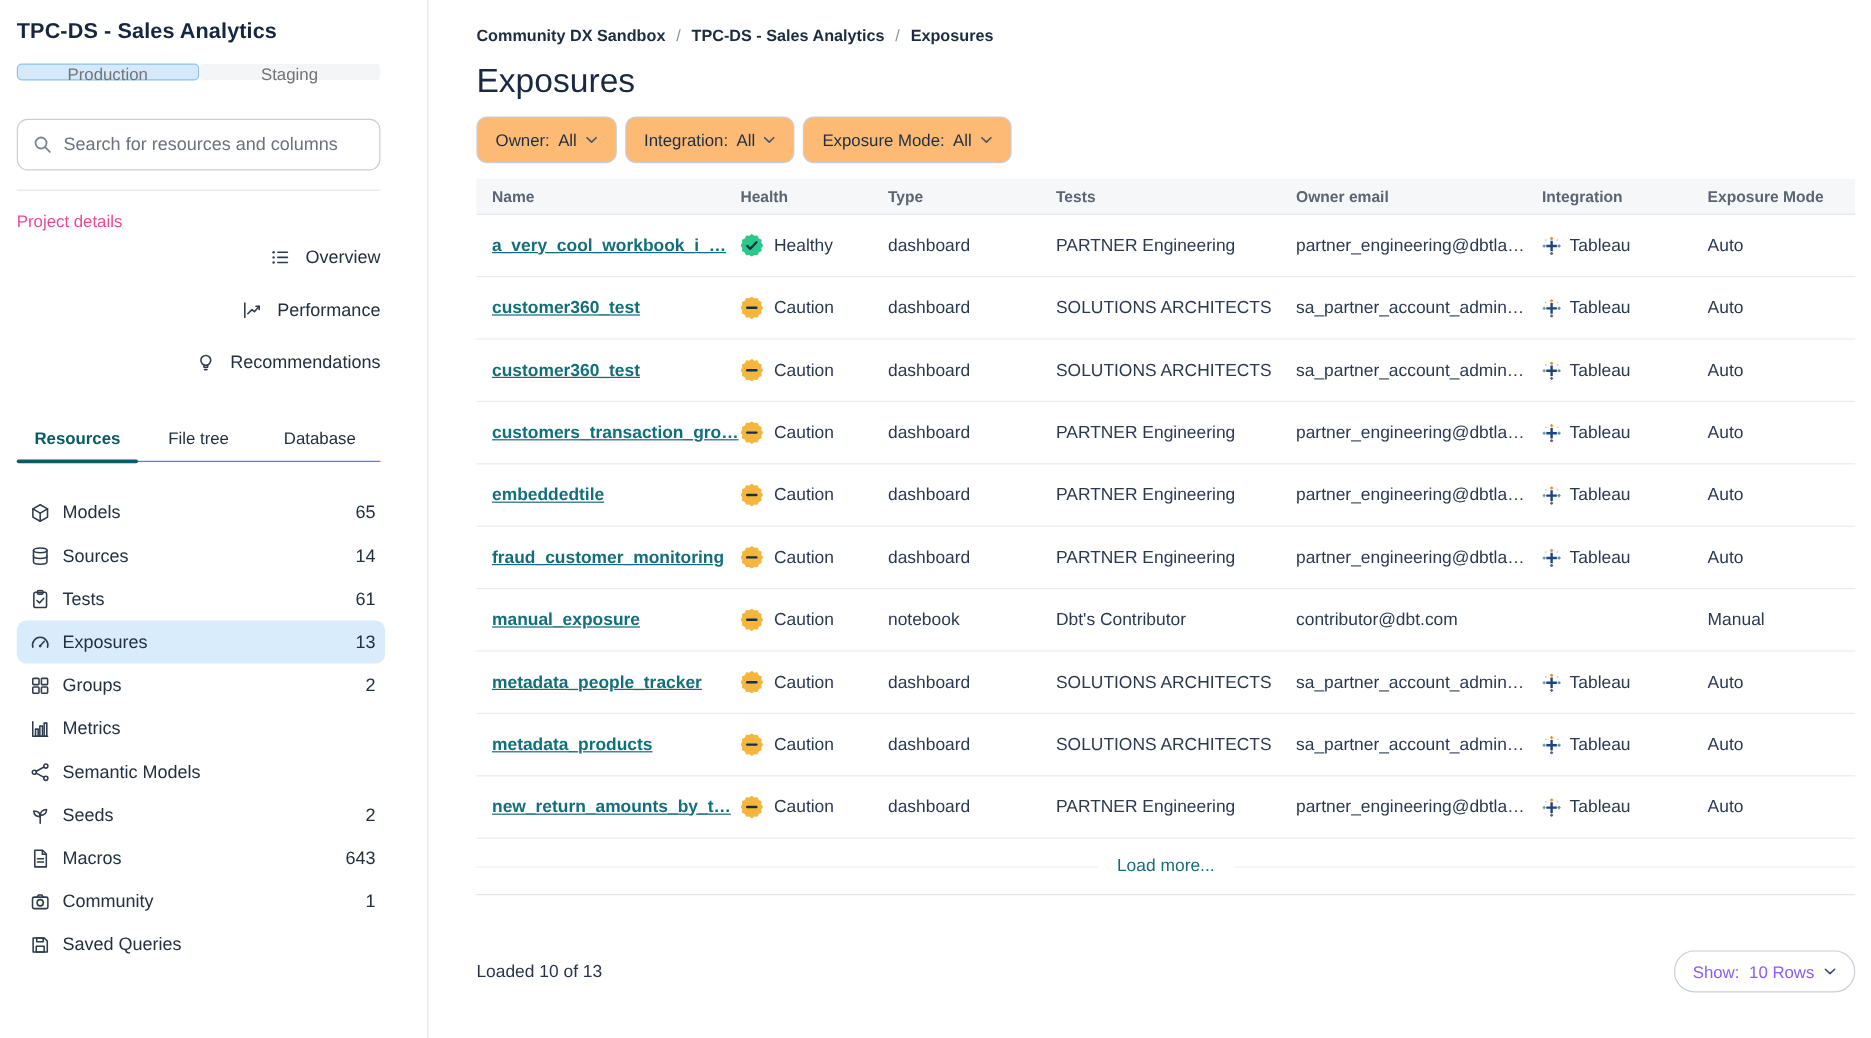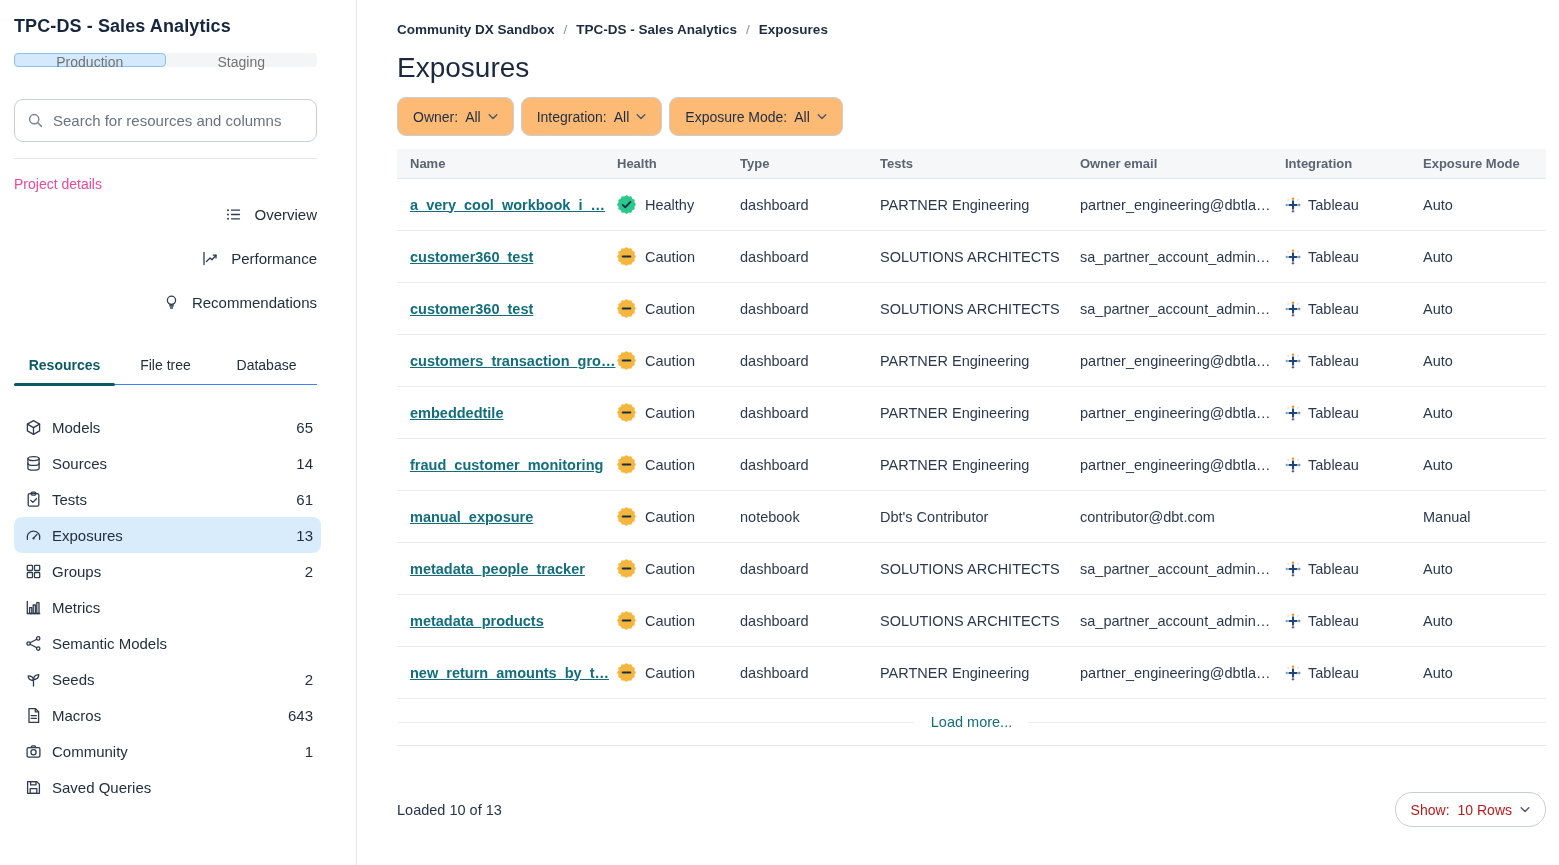--- a/index.html
+++ b/index.html
@@ -80,21 +80,21 @@
     display:flex; align-items:center; justify-content:center; }
   .load-more-row::before { content:""; position:absolute; left:0; right:0; top:50%; height:1px;
     background:#eceef0; }
   .load-more-link { position:relative; background:#fff; padding:0 16px; color:#136e7b;
     font-size:14.5px; cursor:pointer; }
 
   .main-footer { width:1149px; margin-top:46px; display:flex; align-items:center;
     justify-content:space-between; }
   .loaded-text { font-size:14.5px; color:#27344a; }
   .show-btn { display:flex; align-items:center; gap:8px; height:35px; padding:0 15px;
-    border:1px solid #c9ced6; border-radius:17px; background:#fff; font-size:14px; color:#b91c1c;
+    border:1px solid #c9ced6; border-radius:17px; background:#fff; font-size:14px; color:#8b5cf6;
     cursor:pointer; font-family:inherit; }
 </style>
 </head>
 <body>
 
 <div class="app">
 
   <aside class="sidebar">
     <div class="project-title">TPC-DS - Sales Analytics</div>
 

